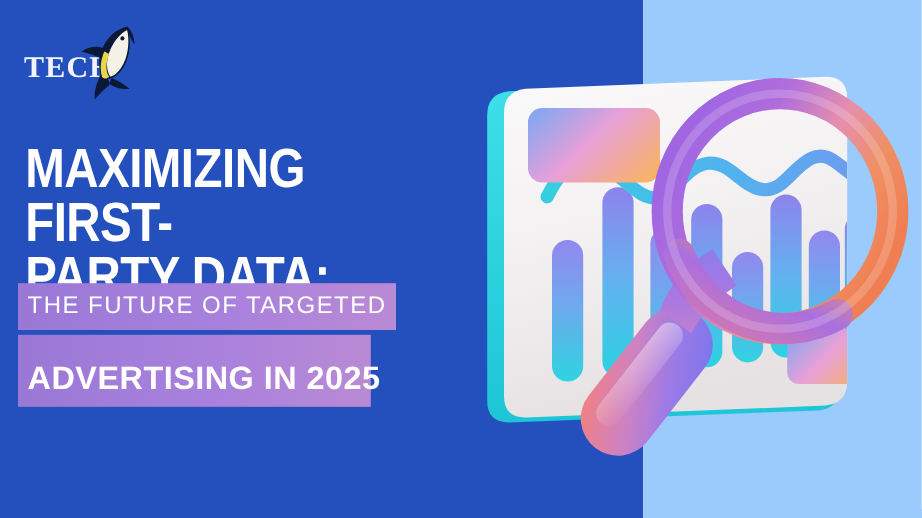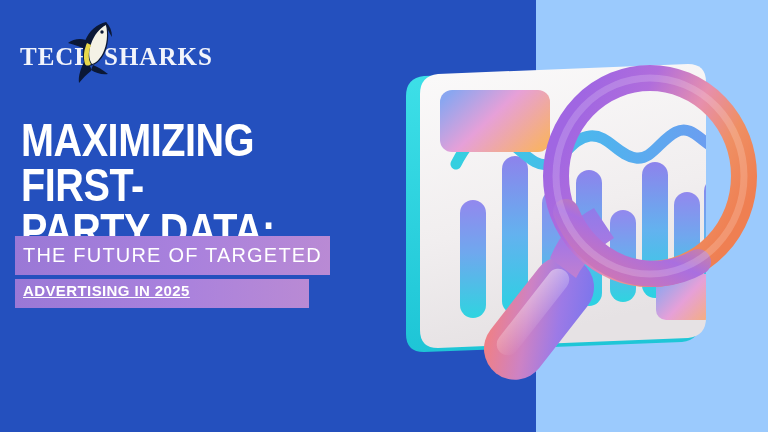--- a/index.html
+++ b/index.html
@@ -84,26 +84,25 @@
     white-space: nowrap;
   }
   .sub-line.line1 {
     font-size: 20px;
     font-weight: 400;
     letter-spacing: 1.2px;
     padding: 9px 8px 10px 8px;
     margin-bottom: 4px;
   }
   .sub-line.line2 {
-    font-size: 15px;
+    font-size: 27px;
     font-weight: 700;
     letter-spacing: 0.4px;
-    padding: 4px 8px 10px 8px;
+    padding: 23px 8px 10px 8px;
     width: 278px;
-    text-decoration: underline;
   }
 
   
   .illustration {
     position: absolute;
     left: 398px;
     top: 52px;
     width: 370px;
     height: 330px;
   }
@@ -111,21 +110,20 @@
 </head>
 <body>
 
 <div id="banner">
 
   <div class="bg-left"></div>
   <div class="bg-right"></div>
 
   <div class="logo">
     <span class="logo-word tech">TECH</span>
-    <span class="logo-word sharks">SHARKS</span>
     <svg class="logo-shark" viewBox="0 0 62 66">
       <g>
 
         <path d="M22 44 C19 50 16 58 17 65 C21 60 25 56 29 53 C30 50 27 45 22 44 Z" fill="#0b1836"></path>
 
         <path d="M29 52 C34 55 40 57 46 56 C41 52 36 49 31 47 Z" fill="#0b1836"></path>
 
         <path d="M44 4 C35 6 27 13 23 23 C20 31 20 40 23 47 C28 49 33 47 37 43 C44 36 47 24 46 14 C46 10 45 6 44 4 Z" fill="#0b1836"></path>
 
         <path d="M44 7 C38 10 32 17 29 26 C26 34 27 42 30 46 C34 45 38 41 41 35 C45 27 46 16 44 7 Z" fill="#f4f2e6"></path>

